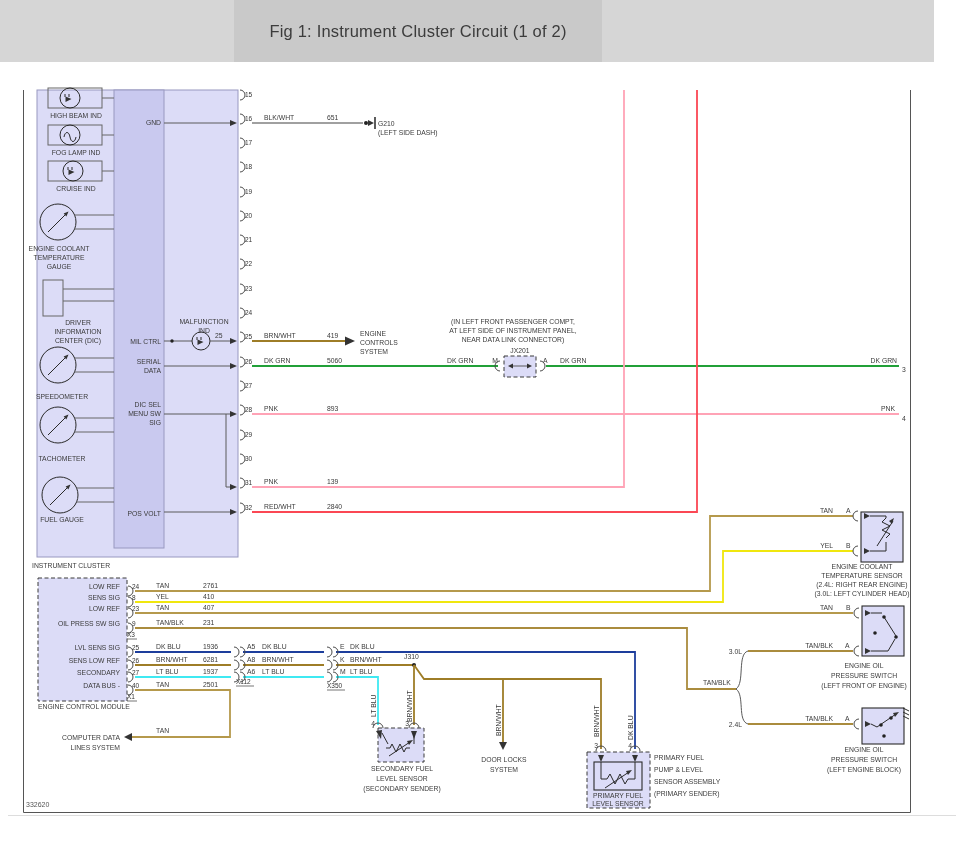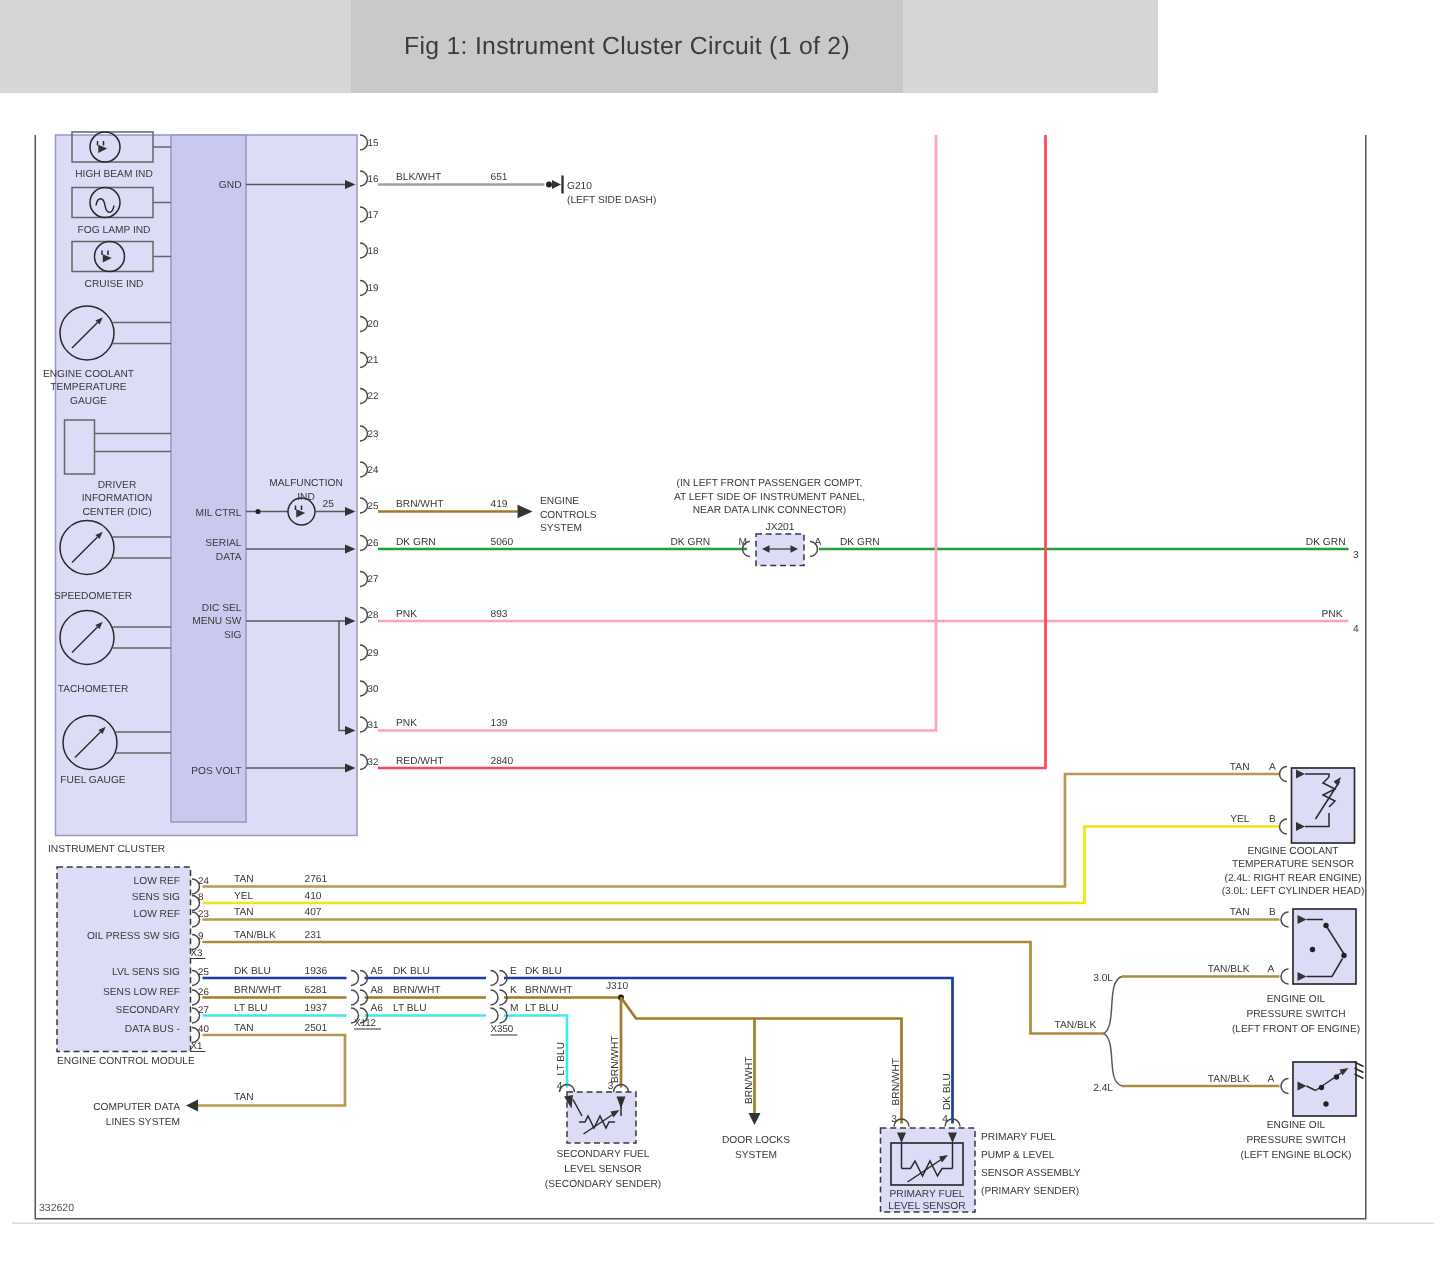--- a/index.html
+++ b/index.html
@@ -1,17 +1,17 @@
 <!DOCTYPE html>
 <html><head>
 <meta charset="utf-8">
 <style>
   html,body{margin:0;padding:0;background:#ffffff;}
   body{width:964px;height:842px;position:relative;overflow:hidden;font-family:"Liberation Sans",sans-serif;}
-  .band{position:absolute;left:0;top:0;width:772px;height:62px;background:#d6d6d6;}
+  .band{position:absolute;left:0;top:0;width:934px;height:62px;background:#d6d6d6;}
   .title-box{position:absolute;left:234px;top:0;width:368px;height:62px;background:#c9c9c9;display:flex;align-items:center;justify-content:center;}
   .title-box span{font-size:16.5px;color:#3c3c3c;letter-spacing:.2px;}
   svg{position:absolute;left:0;top:0;}
   .t{font-size:6.8px;fill:#3a3a3a;}
   .tp{font-size:6.5px;fill:#333333;}
   .tf{font-size:7px;fill:#555555;}
   .tm{text-anchor:middle;}
   .te{text-anchor:end;}
   .ln{stroke:#5a5a5a;stroke-width:1;fill:none;}
   .lt{stroke:#666666;stroke-width:1;fill:none;}

